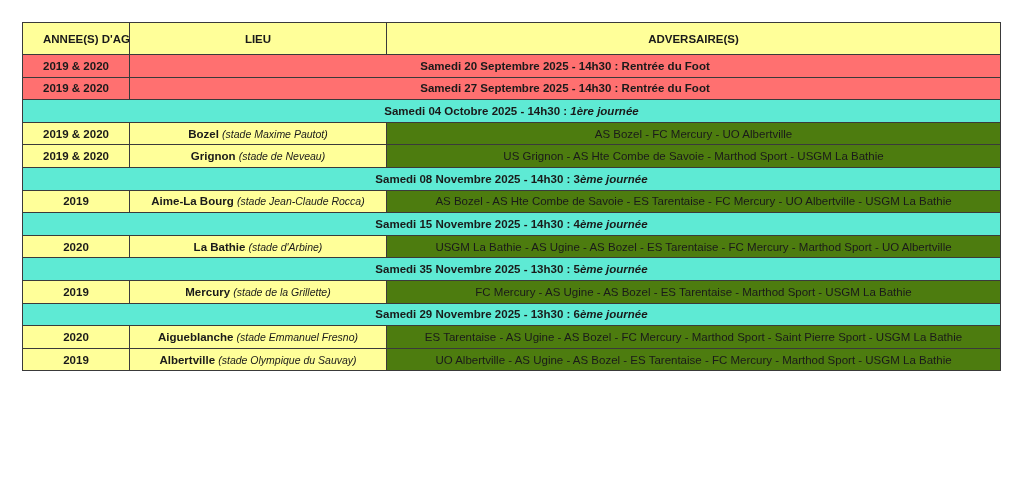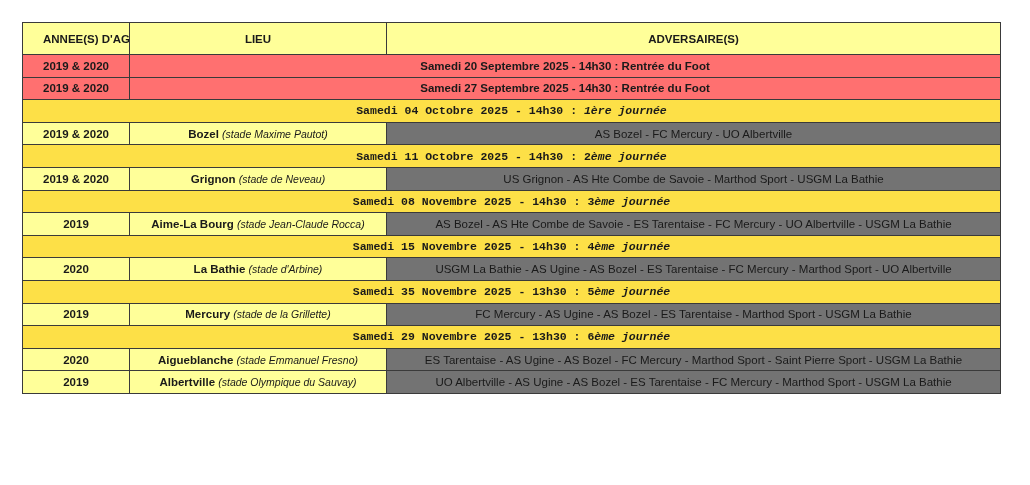--- a/index.html
+++ b/index.html
@@ -20,22 +20,22 @@
     height: 21.6px;
     white-space: nowrap;
     overflow: hidden;
   }
   .sched th { height: 31px; font-weight: bold; background: #ffff99; }
   .c-age { width: 107px; }
   .c-lieu { width: 257px; }
   .c-adv { width: 614px; }
   .yellow { background: #ffff99; }
   .red { background: #ff7070; }
-  .gray { background: #fde047; font-family: Liberation Mono, monospace; }
-  .white { background: #737373; }
+  .gray { background: #5eead4; }
+  .white { background: #4d7c0f; }
   .bold { font-weight: bold; }
   .venue-name { font-weight: bold; }
   .venue-stadium { font-style: italic; font-weight: normal; font-size: 10.5px; }
   .evt { font-weight: bold; }
   .evt-suffix { font-style: italic; }
   .adv { font-weight: normal; }
 </style>
 </head>
 <body>
 
@@ -70,25 +70,20 @@
     </tr>
     <tr>
       <td class="yellow bold">2019 &amp; 2020</td>
       <td class="yellow">
         <span class="venue-name">Bozel</span>
         <span class="venue-stadium">(stade Maxime Pautot)</span>
       </td>
       <td class="white adv">AS Bozel - FC Mercury - UO Albertville</td>
     </tr>
 
-    <tr class="gray">
-      <td colspan="3" class="evt">
-        <span>Samedi 11 Octobre 2025 - 14h30 : </span><span>2</span><span class="evt-suffix">ème journée</span>
-      </td>
-    </tr>
     <tr>
       <td class="yellow bold">2019 &amp; 2020</td>
       <td class="yellow">
         <span class="venue-name">Grignon</span>
         <span class="venue-stadium">(stade de Neveau)</span>
       </td>
       <td class="white adv">US Grignon - AS Hte Combe de Savoie - Marthod Sport - USGM La Bathie</td>
     </tr>
 
 

